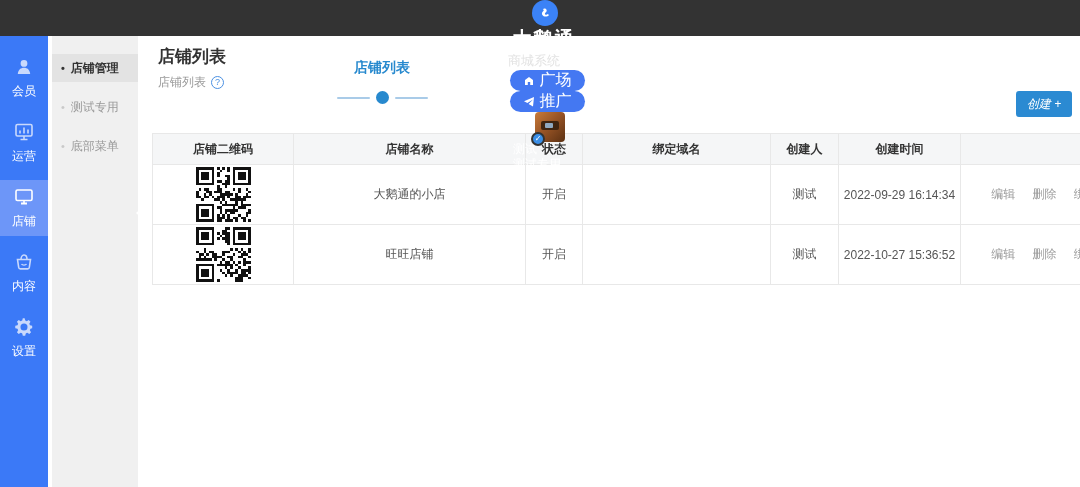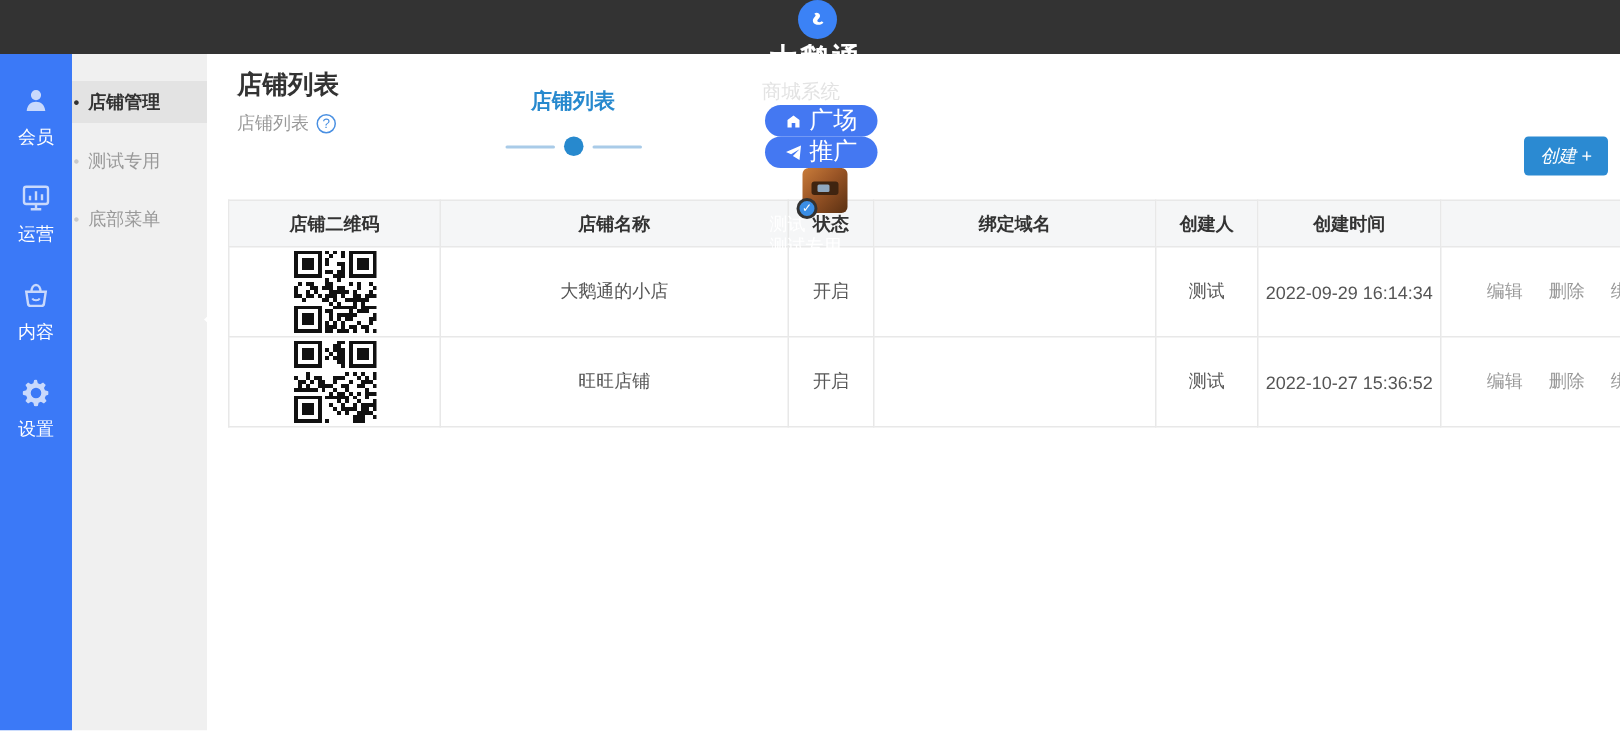--- a/index.html
+++ b/index.html
@@ -35,21 +35,21 @@
   
   .sidebar { position:absolute; left:0; top:36px; width:48px; height:451px; background:#3b79f7; z-index:10; }
   .side-item { width:48px; height:56px; margin-top:9px; display:flex; flex-direction:column;
     align-items:center; justify-content:center; gap:5px; cursor:pointer; }
   .side-item:first-child { margin-top:14px; }
   .side-item.active { background:#6d96f8; }
   .side-item .label { color:#fff; font-size:12px; }
   .side-item svg { display:block; }
 
   
-  .submenu { position:absolute; left:40px; top:36px; width:98px; height:451px; background:#f0f0f0; z-index:9; }
+  .submenu { position:absolute; left:52px; top:36px; width:86px; height:451px; background:#f0f0f0; z-index:9; }
   .submenu-item { height:28px; line-height:28px; padding-left:9px; font-size:12px; color:#999;
     margin-bottom:11px; cursor:pointer; white-space:nowrap; }
   .submenu-item:first-child { margin-top:18px; }
   .submenu-item.active { background:#e3e3e3; color:#333; font-weight:bold; }
   .submenu-item .bullet { margin-right:6px; font-size:11px; color:#c9c9c9; }
   .submenu-item.active .bullet { color:#333; }
   .notch { position:absolute; left:136px; top:204px; width:0; height:0;
     border-top:9px solid transparent; border-bottom:9px solid transparent;
     border-right:10px solid #ffffff; z-index:11; }
 
@@ -128,20 +128,28 @@
 
   <div class="side-item">
     <svg width="22" height="22" viewBox="0 0 22 22">
       <rect x="3" y="3.5" width="16" height="11.5" rx="1.5" stroke="#c9d9fc" stroke-width="1.6" fill="none"></rect>
       <path d="M7 12.5V9.5M11 12.5V6.5M15 12.5V8.5" stroke="#c9d9fc" stroke-width="1.6"></path>
       <path d="M7.5 18.5h7M11 15v3.5" stroke="#c9d9fc" stroke-width="1.6"></path>
     </svg>
     <span class="label">运营</span>
   </div>
 
+  <div class="side-item active">
+    <svg width="22" height="22" viewBox="0 0 22 22">
+      <rect x="3" y="4" width="16" height="10.5" rx="1.5" stroke="#ffffff" stroke-width="1.6" fill="none"></rect>
+      <path d="M11 14.5v2.5" stroke="#ffffff" stroke-width="1.6"></path>
+      <rect x="8" y="16.5" width="6" height="2" fill="#ffffff"></rect>
+    </svg>
+    <span class="label">店铺</span>
+  </div>
 
   <div class="side-item">
     <svg width="22" height="22" viewBox="0 0 22 22">
       <path d="M4.5 8.5h13l-1.2 8a1.6 1.6 0 0 1-1.6 1.4H7.3a1.6 1.6 0 0 1-1.6-1.4z" stroke="#c9d9fc" stroke-width="1.6" fill="none"></path>
       <path d="M8 8.5C8 6 9.2 4 11 4s3 2 3 4.5" stroke="#c9d9fc" stroke-width="1.6" fill="none"></path>
       <path d="M8.5 13c.9 1.5 4.1 1.5 5 0" stroke="#c9d9fc" stroke-width="1.4" fill="none"></path>
     </svg>
     <span class="label">内容</span>
   </div>
 

